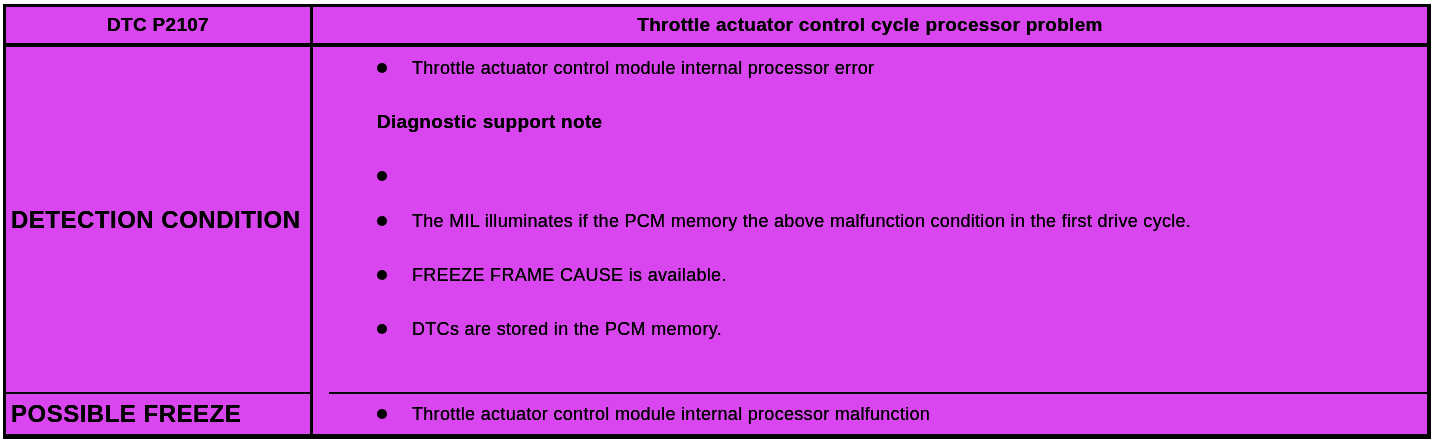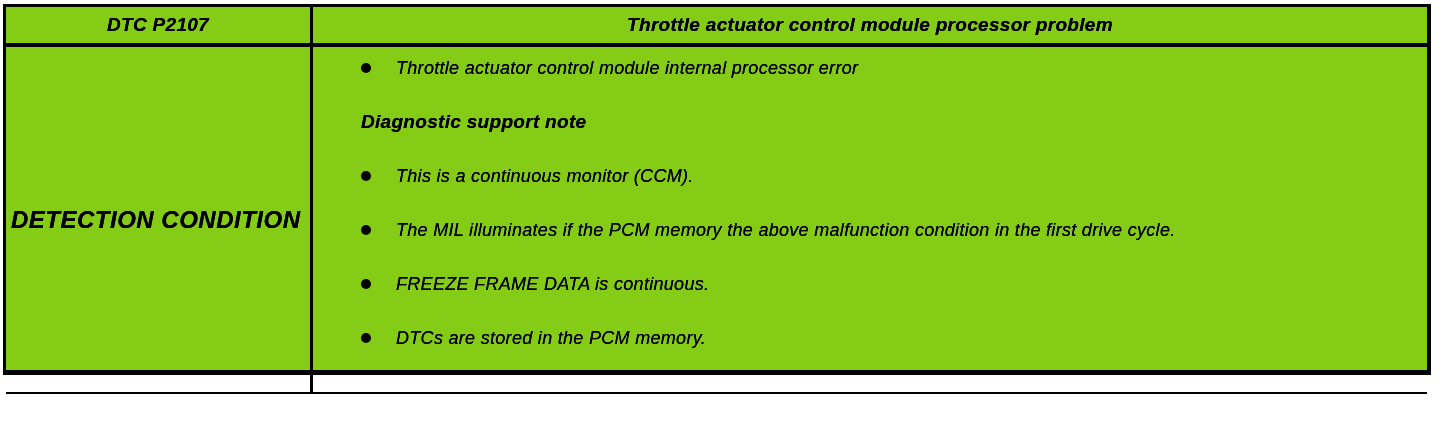--- a/index.html
+++ b/index.html
@@ -13,30 +13,29 @@
     position: relative;
     font-family: "Liberation Sans", sans-serif;
     color: #000000;
     -webkit-font-smoothing: antialiased;
   }
   .dtc-table {
     position: absolute;
     left: 3px;
     top: 4px;
     width: 1428px;
-    height: 371px;
+    height: 435px;
     box-sizing: border-box;
     border: 3px solid #000000;
     border-right-width: 4px;
     border-bottom-width: 5px;
     display: grid;
     grid-template-columns: 307px 1fr;
     grid-template-rows: 40px 347px 1fr;
-    background: #84cc16;
-    font-style: italic;
+    background: #d946ef;
   }
   .cell {
     box-sizing: border-box;
     overflow: hidden;
   }
   .col-sep {
     border-right: 3px solid #000000;
   }
   .header-sep {
     border-bottom: 4px solid #000000;
@@ -61,20 +60,21 @@
     letter-spacing: 0.5px;
     padding-left: 5px;
     text-shadow: 0 0 0.5px #000;
     white-space: nowrap;
   }
   .content-cell {
     font-size: 18px;
     line-height: 28px;
     letter-spacing: 0.3px;
     text-shadow: 0 0 0.4px #000;
+    margin-left: 16px;
   }
   .content-cell.detection {
     padding-top: 7px;
   }
   .content-cell.cause {
     display: flex;
     align-items: center;
   }
   .item-list {
     list-style: none;
@@ -112,51 +112,58 @@
 </style>
 </head>
 <body>
 
 <div class="dtc-table">
 
   <div class="cell col-sep header-sep header-cell">
     <span>DTC P2107</span>
   </div>
   <div class="cell header-sep header-cell">
-    <span>Throttle actuator control module processor problem</span>
+    <span>Throttle actuator control cycle processor problem</span>
   </div>
 
   <div class="cell col-sep row2-sep label-cell">
     <span>DETECTION CONDITION</span>
   </div>
   <div class="cell row2-sep content-cell detection">
     <ul class="item-list">
       <li class="item">
         <span class="bullet"></span>
         <span class="item-text">Throttle actuator control module internal processor error</span>
       </li>
       <li class="item note-heading-item">
         <span class="note-heading-text">Diagnostic support note</span>
       </li>
       <li class="item">
         <span class="bullet"></span>
-        <span class="item-text">This is a continuous monitor (CCM).</span>
       </li>
       <li class="item">
         <span class="bullet"></span>
         <span class="item-text">The MIL illuminates if the PCM memory the above malfunction condition in the first drive cycle.</span>
       </li>
       <li class="item">
         <span class="bullet"></span>
-        <span class="item-text">FREEZE FRAME DATA is continuous.</span>
+        <span class="item-text">FREEZE FRAME CAUSE is available.</span>
       </li>
       <li class="item">
         <span class="bullet"></span>
         <span class="item-text">DTCs are stored in the PCM memory.</span>
       </li>
     </ul>
   </div>
 
   <div class="cell col-sep label-cell">
     <span>POSSIBLE FREEZE</span>
   </div>
+  <div class="cell content-cell cause">
+    <ul class="item-list">
+      <li class="item">
+        <span class="bullet"></span>
+        <span class="item-text">Throttle actuator control module internal processor malfunction</span>
+      </li>
+    </ul>
+  </div>
 
 </div>
 
 </body></html>

